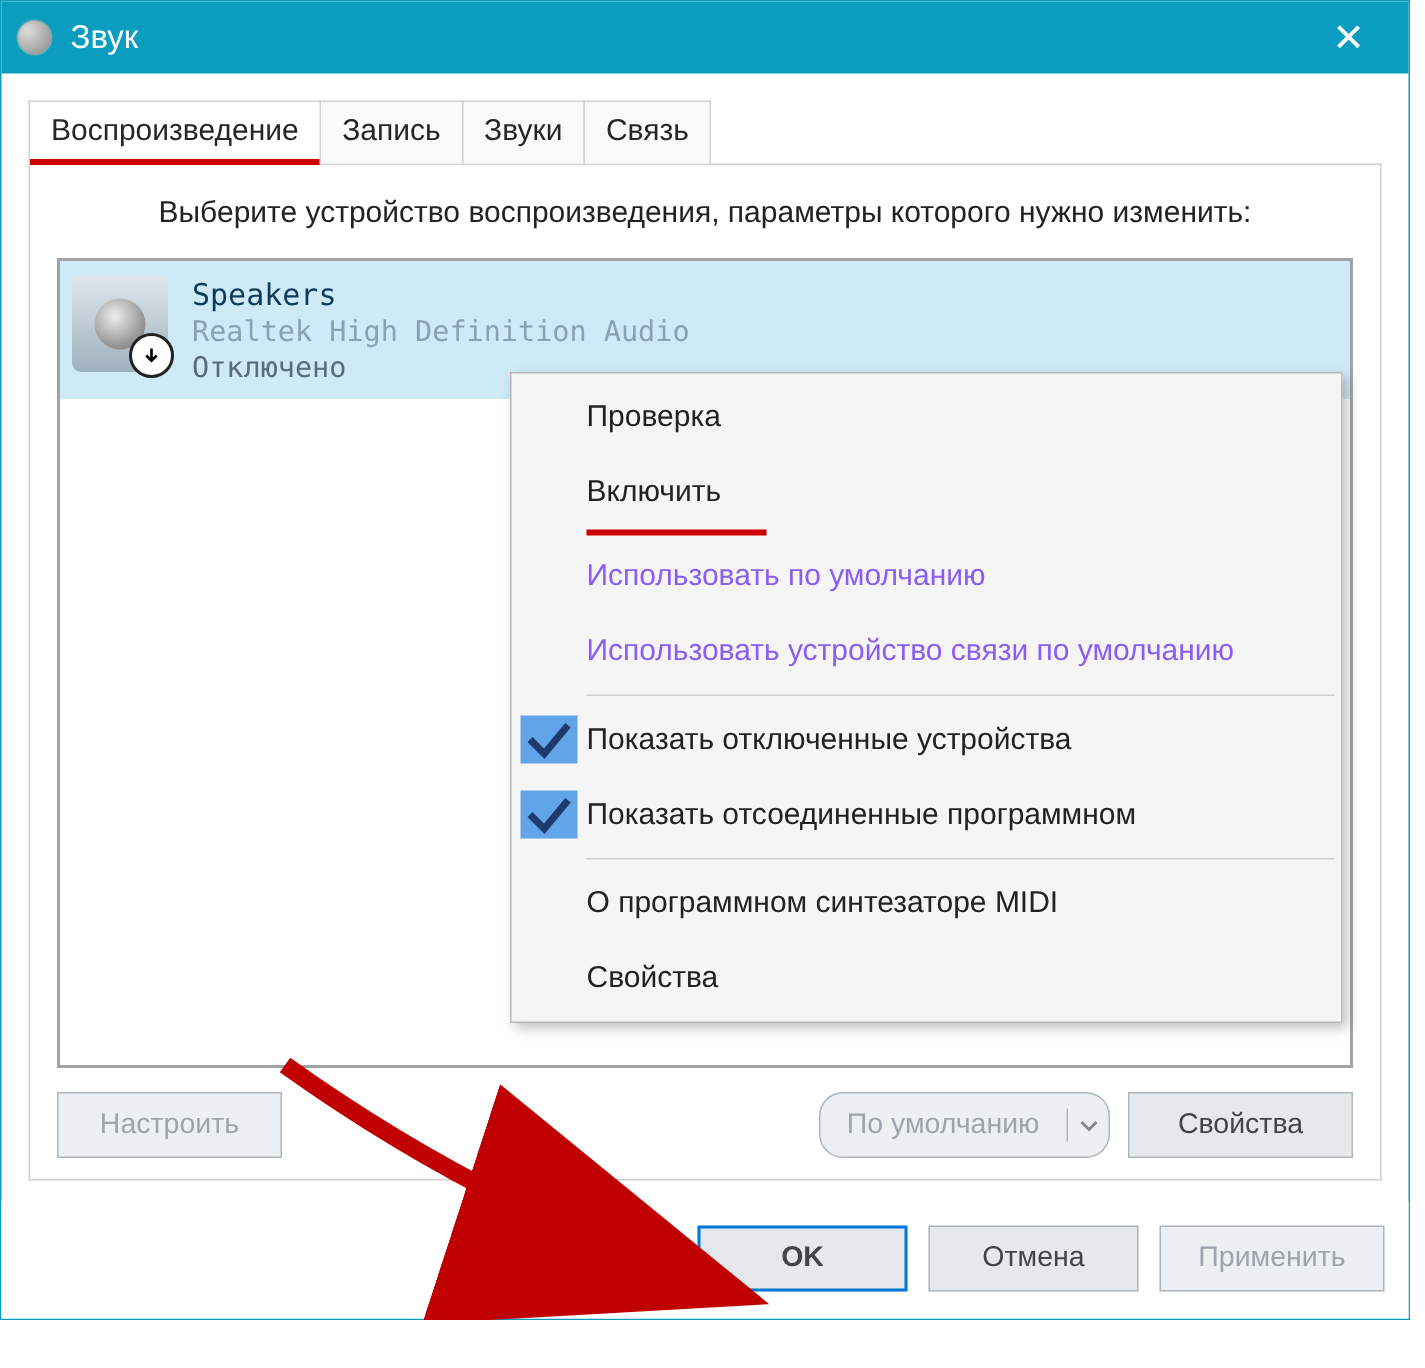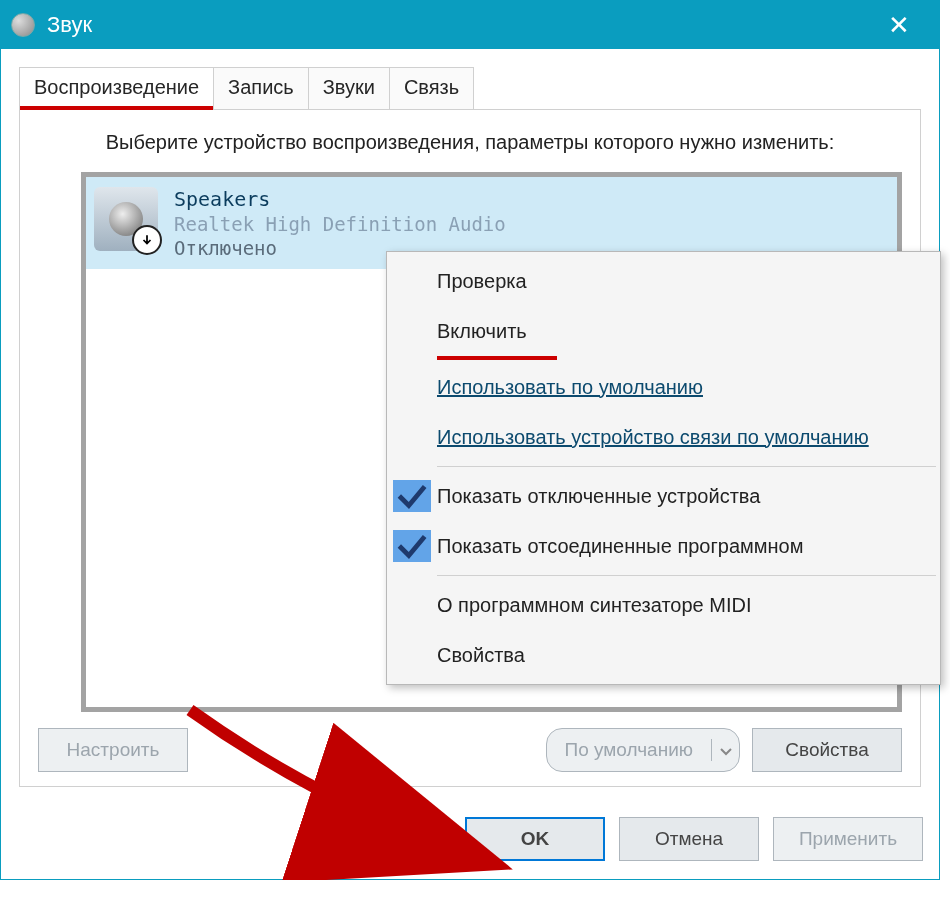--- a/index.html
+++ b/index.html
@@ -17,35 +17,35 @@
   .tab { padding: 8px 14px 10px 14px; border: 1px solid #d0d0d0; border-bottom: none; background: #fff; margin-right: -1px; font-size: 20px; color: #262626; cursor: pointer; position: relative; }
   .tab.active { background: #fff; z-index: 2; }
   .tab:not(.active) { background: #fafafa; }
   .tabs::after { content: ""; position: absolute; left: 0; right: 0; bottom: -1px; height: 1px; }
   .tab-underline { position: absolute; height: 4px; background: #c00; bottom: -1px; }
 
   .panel { border: 1px solid #d0d0d0; border-top: none; padding: 18px 18px 14px 18px; background: #fff; }
 
   .instruction { font-size: 20px; color: #222; line-height: 1.4; margin-bottom: 16px; text-align: center; }
 
-  .device-list { border: 5px solid #a3a3a3; height: 540px; background: #fff; position: relative; margin-left: 43px; }
+  .device-list { border: 2px solid #a3a3a3; height: 540px; background: #fff; position: relative; }
   .device-item { display: flex; padding: 10px 8px; background: #cfeaf7; gap: 16px; }
   .device-icon-wrapper { position: relative; width: 64px; height: 64px; flex-shrink: 0; }
   .device-icon { width: 64px; height: 64px; background: linear-gradient(#dfe6ec,#9fb0bf); border-radius: 6px; position: relative; display:flex; align-items:center; justify-content:center;}
   .device-icon::after { content:""; width:34px; height:34px; border-radius:50%; background: radial-gradient(circle at 40% 35%, #eee, #666);}
   .device-badge { position: absolute; right: -4px; bottom: -4px; width: 30px; height: 30px; border-radius: 50%; background: #fff; border: 2px solid #222; display:flex; align-items:center; justify-content:center;}
   .device-badge svg { width: 14px; height: 14px; }
   .device-info { display: flex; flex-direction: column; justify-content: center; gap: 2px; }
   .device-name { font-size: 20px; color: #0b3c5d; font-family: Consolas, monospace; }
   .device-driver { font-size: 19px; color: #8aa0b4; font-family: Consolas, monospace; }
   .device-status { font-size: 19px; color: #5a6b7a; font-family: Consolas, monospace; }
 
   .context-menu { position: absolute; top: 74px; left: 300px; width: 555px; background: #f5f5f5; border: 1px solid #b8b8b8; box-shadow: 3px 3px 8px rgba(0,0,0,0.25); padding: 4px 2px; }
   .menu-item { display: flex; align-items: center; padding: 9px 8px 9px 4px; font-size: 20px; color: #222; cursor: pointer; }
-  .menu-item.disabled { color: #0c4a6e; cursor: default; text-decoration: underline; }
+  .menu-item.disabled { color: #8b5cf6; cursor: default; }
   .menu-check { width: 38px; height: 32px; display: flex; align-items: center; justify-content: center; margin-right: 6px; }
   .menu-check.checked { background: #62a4e8; }
   .menu-check.checked svg { stroke: #1e3a6d; }
   .menu-label { flex: 1; }
   .menu-sep { height: 1px; background: #d0d0d0; margin: 4px 2px 4px 48px; }
   .menu-underline { height: 4px; background: #c00; margin: 0 0 2px 48px; }
 
   .button-row { display: flex; margin-top: 16px; gap: 12px; align-items: center; }
   .spacer { flex: 1; }
   .btn { min-width: 150px; height: 44px; border: 1px solid #aeb6bd; background: #e5e9ec; font-size: 19px; color: #444; cursor: pointer; display:flex; align-items:center; justify-content:center; padding: 0 18px;}

